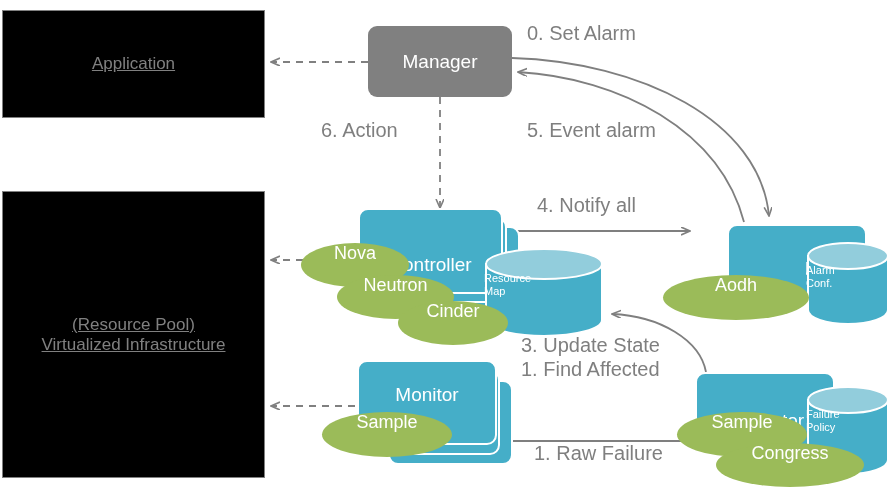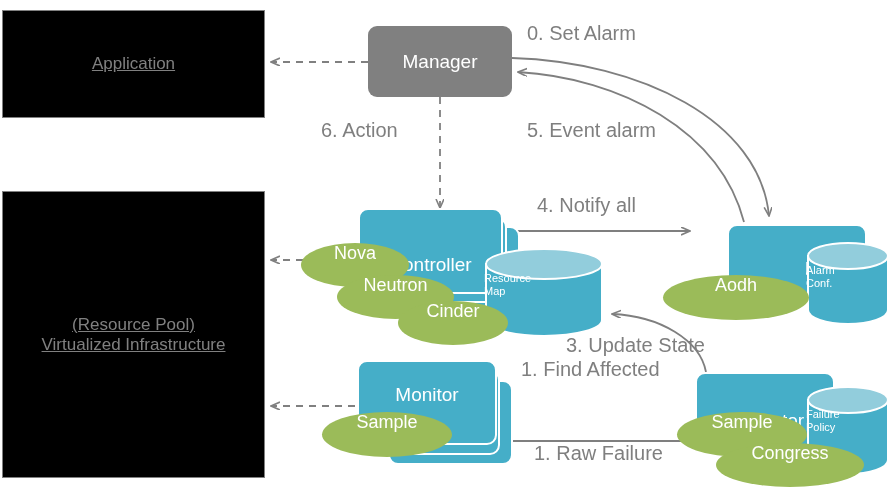--- a/index.html
+++ b/index.html
@@ -218,17 +218,17 @@
     <span>Sample</span>
   </div>
   <div class="oval" style="left:716px; top:443px; width:148px; height:44px;">
     <span>Congress</span>
   </div>
 
   <div class="lbl" style="left:527px; top:22px;">0. Set Alarm</div>
   <div class="lbl" style="left:527px; top:119px;">5. Event alarm</div>
   <div class="lbl" style="left:321px; top:119px;">6. Action</div>
   <div class="lbl" style="left:537px; top:194px;">4. Notify all</div>
-  <div class="lbl" style="left:521px; top:334px;margin-left:45px;">3. Update State</div>
+  <div class="lbl" style="left:521px; top:334px;">3. Update State</div>
   <div class="lbl" style="left:521px; top:358px;">1. Find Affected</div>
   <div class="lbl" style="left:534px; top:442px;">1. Raw Failure</div>
 
 </div>
 
 </body></html>

